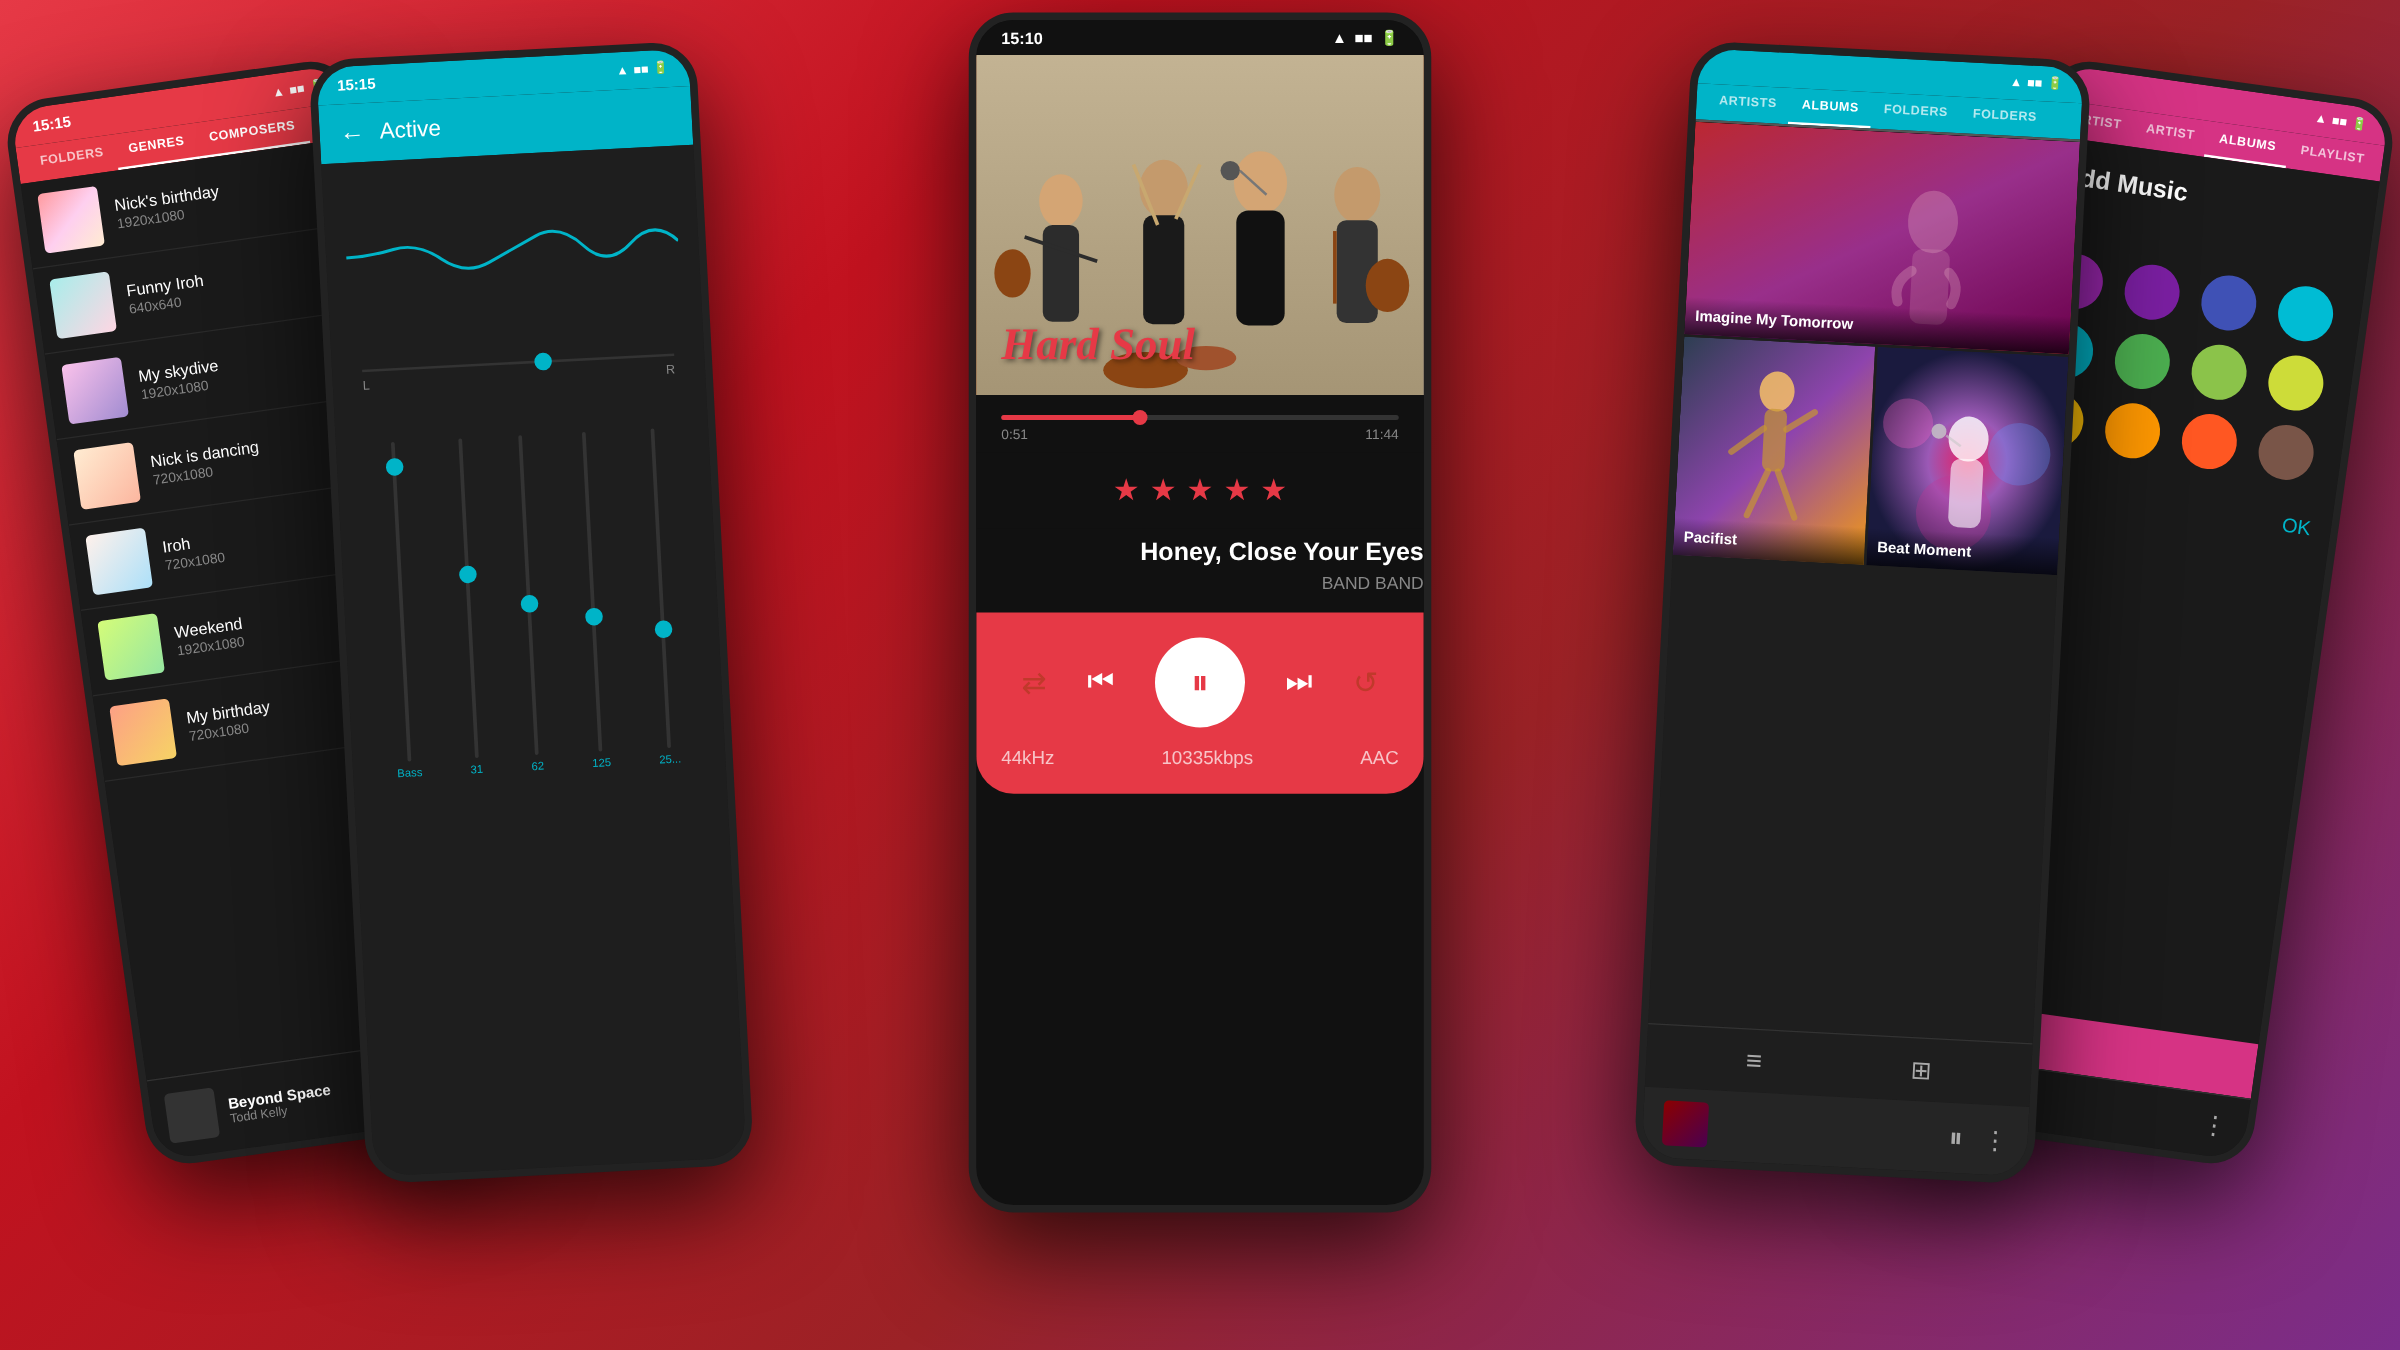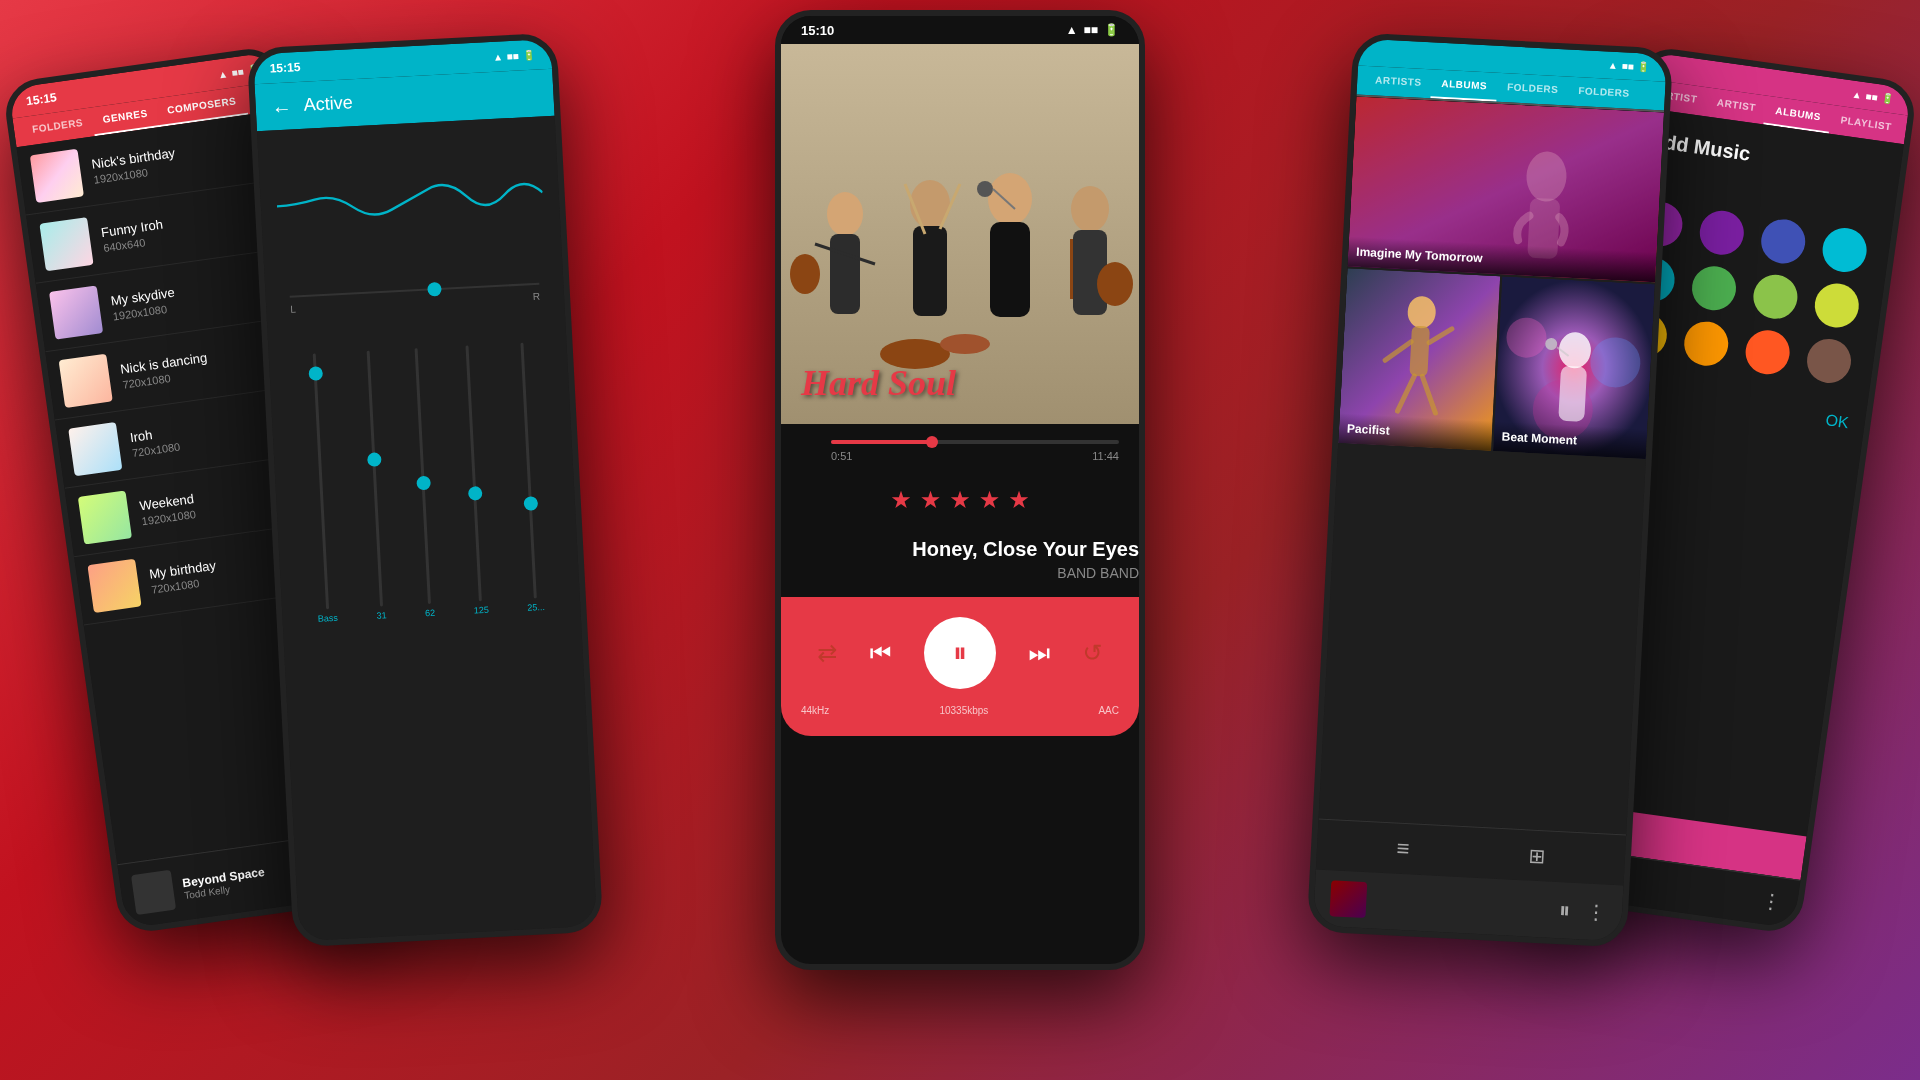--- a/index.html
+++ b/index.html
@@ -171,42 +171,41 @@
       height: 120px;
       position: relative;
       margin-bottom: 30px;
     }
 
     .eq-waveform svg { width: 100%; height: 100%; }
 
     
     .album-art {
       width: 100%;
-      height: 380px;
+      height: 272px;
       background: linear-gradient(135deg, #8B4513 0%, #D2691E 50%, #696969 100%);
       position: relative;
       overflow: hidden;
     }
 
     .hard-soul-text {
       position: absolute;
       bottom: 20px;
       left: 20px;
       font-size: 36px;
       font-weight: 900;
       color: #e63946;
       font-style: italic;
       text-shadow: 2px 2px 4px rgba(0,0,0,0.5);
       font-family: Georgia, serif;
     }
 
     .progress-section {
       background: #111;
       padding: 16px 20px 8px;
-      margin-left: 30px;
     }
 
     .progress-bar-container {
       background: #333;
       height: 4px;
       border-radius: 2px;
       position: relative;
       margin-bottom: 6px;
     }
 
@@ -279,21 +278,21 @@
       justify-content: center;
       cursor: pointer;
     }
 
     .play-icon { color: #e63946; font-size: 28px; }
 
     .meta-row {
       display: flex;
       justify-content: space-between;
       color: rgba(255,255,255,0.7);
-      font-size: 10px;
+      font-size: 15px;
     }
 
     .album-overlay {
       position: absolute;
       bottom: 0;
       left: 0;
       right: 0;
       background: linear-gradient(transparent, rgba(0,0,0,0.7));
       padding: 8px;
     }

